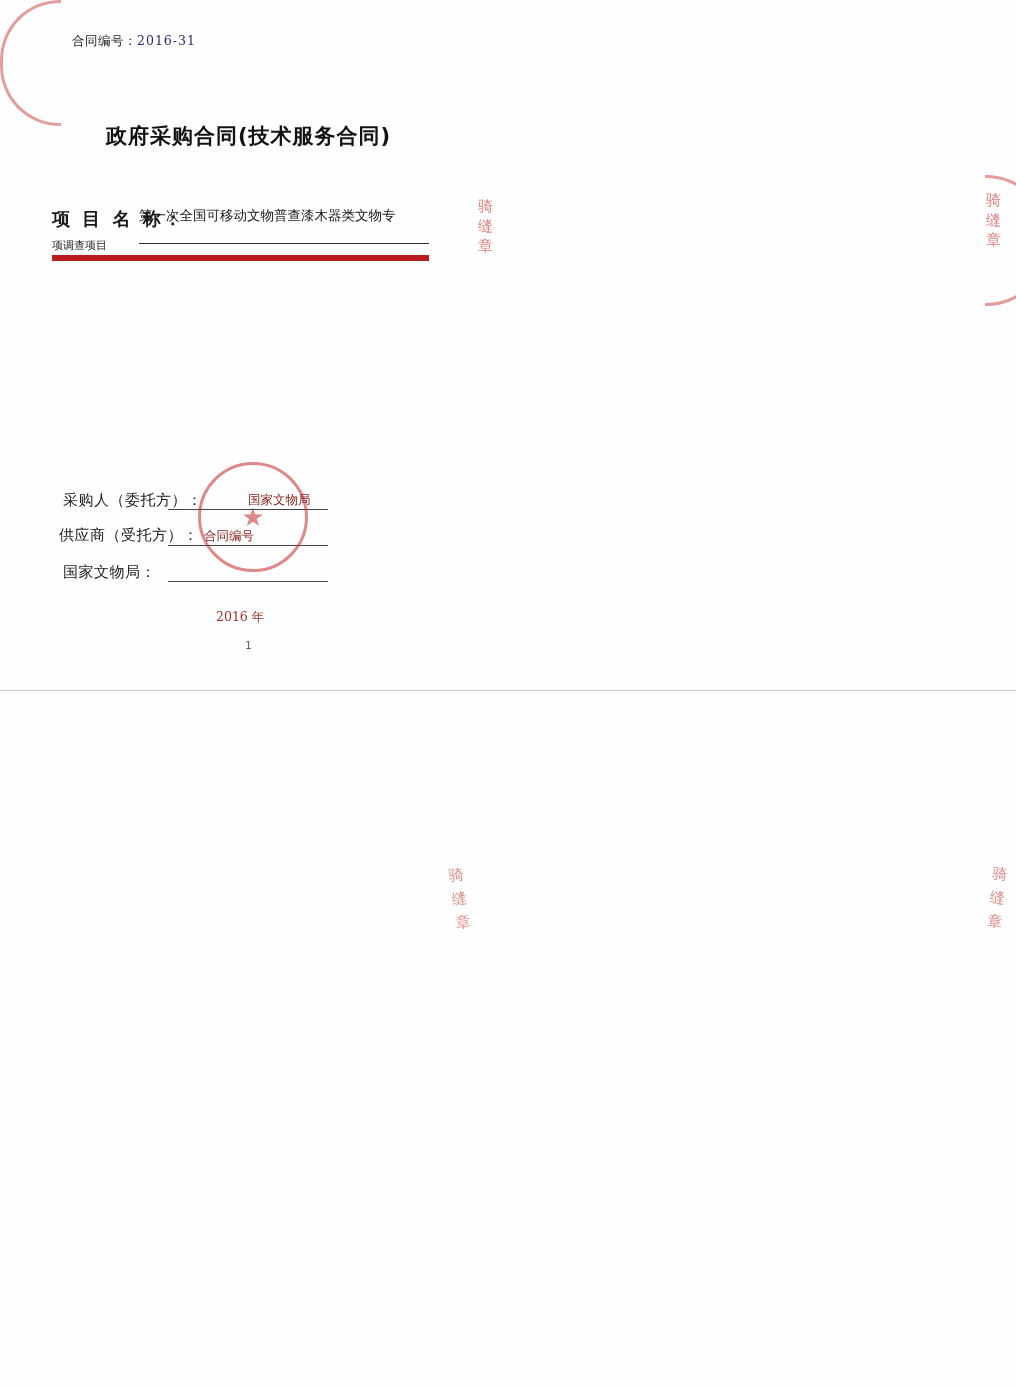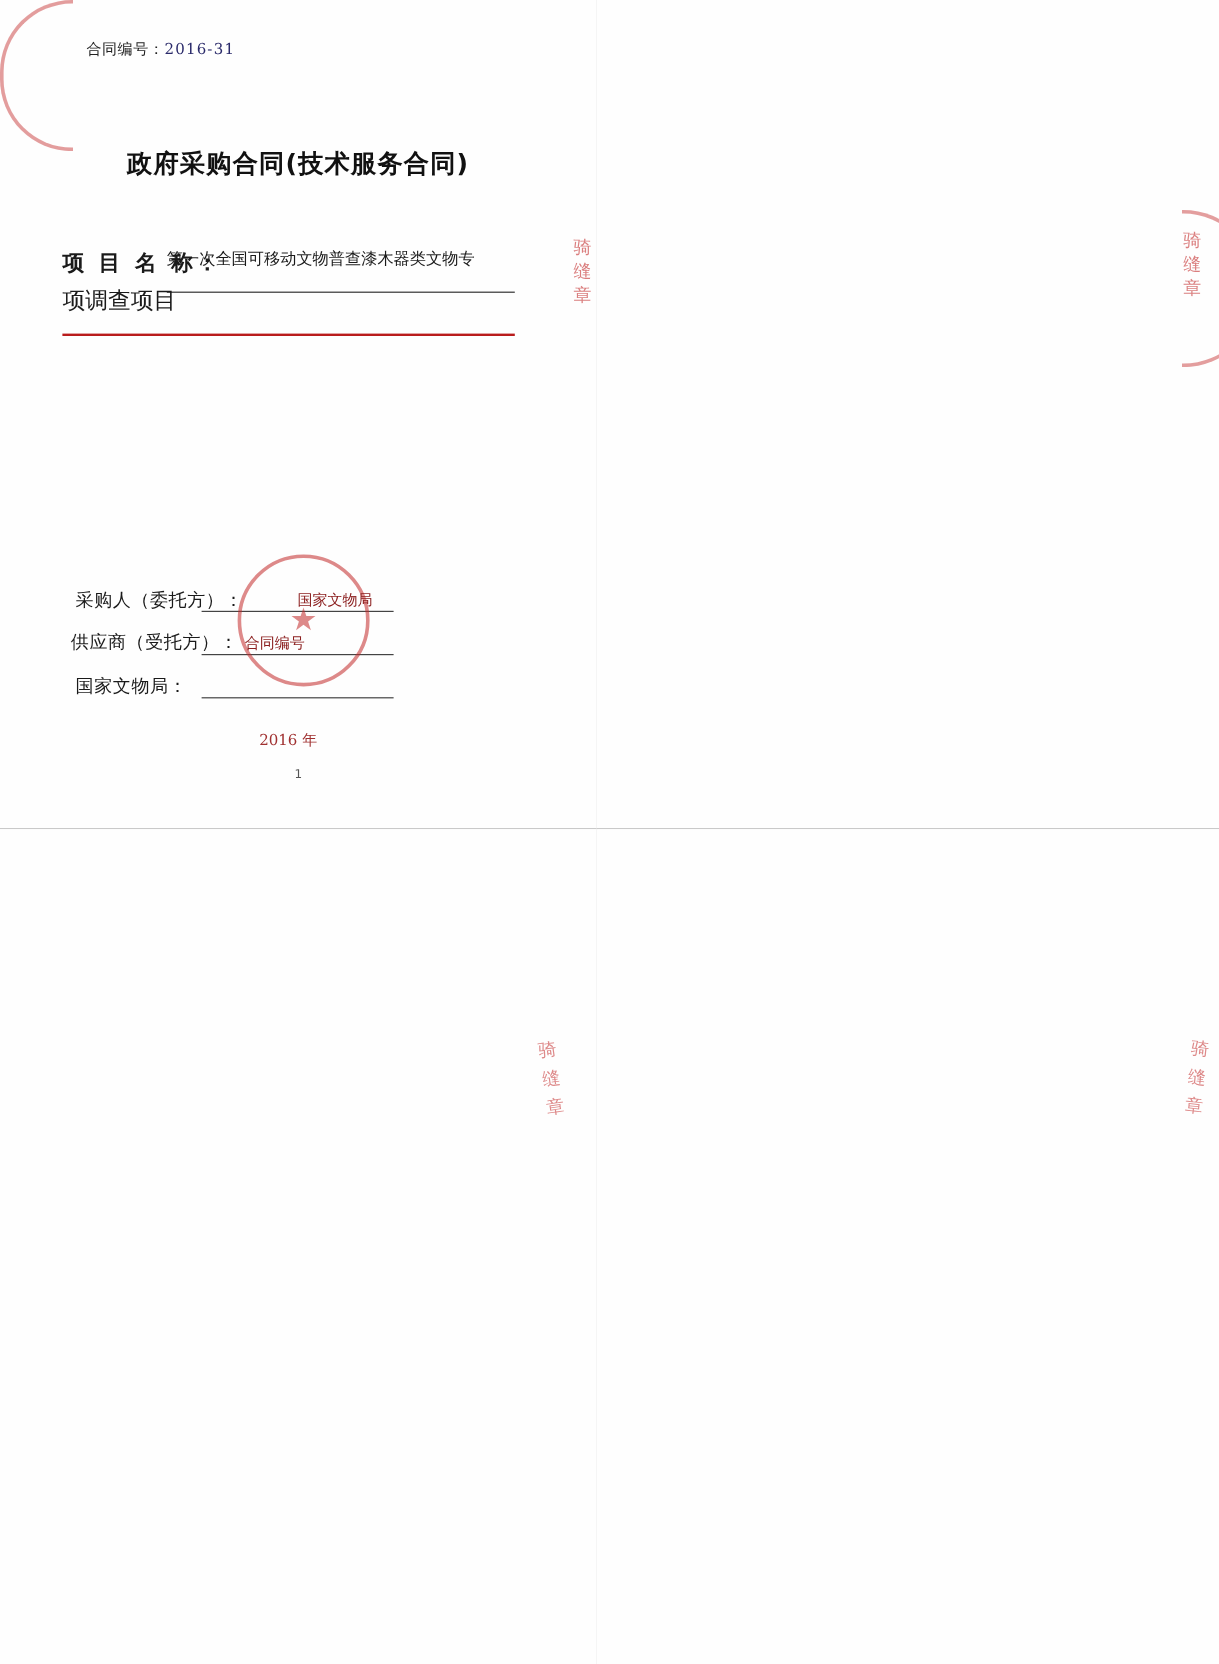--- a/index.html
+++ b/index.html
@@ -43,21 +43,21 @@
   #p1-proj-label {
     position: absolute; left: 52px; top: 207px;
     font-size: 18px; letter-spacing: 3px; font-weight: 600;
   }
   #p1-proj-val-1 {
     position: absolute; left: 139px; top: 207px; width: 290px;
     font-size: 13.5px; border-bottom: 1px solid #333; padding-bottom: 18px;
   }
   #p1-proj-val-2 {
     position: absolute; left: 52px; top: 238px; width: 377px;
-    font-size: 19px; border-bottom: 2px solid #b91c1c; padding-bottom: 14px;
+    font-size: 11px; border-bottom: 6px solid #b91c1c; padding-bottom: 2px;
     text-indent: 0;
   }
   .p1-field {
     position: absolute; font-size: 15px; letter-spacing: 0.5px;
   }
   #p1-buyer-label { left: 63px; top: 491px; }
   #p1-supplier-label { left: 59px; top: 526px; }
   #p1-date-label { left: 63px; top: 563px; }
   .p1-line {
     position: absolute; height: 0; border-bottom: 1px solid #444;

